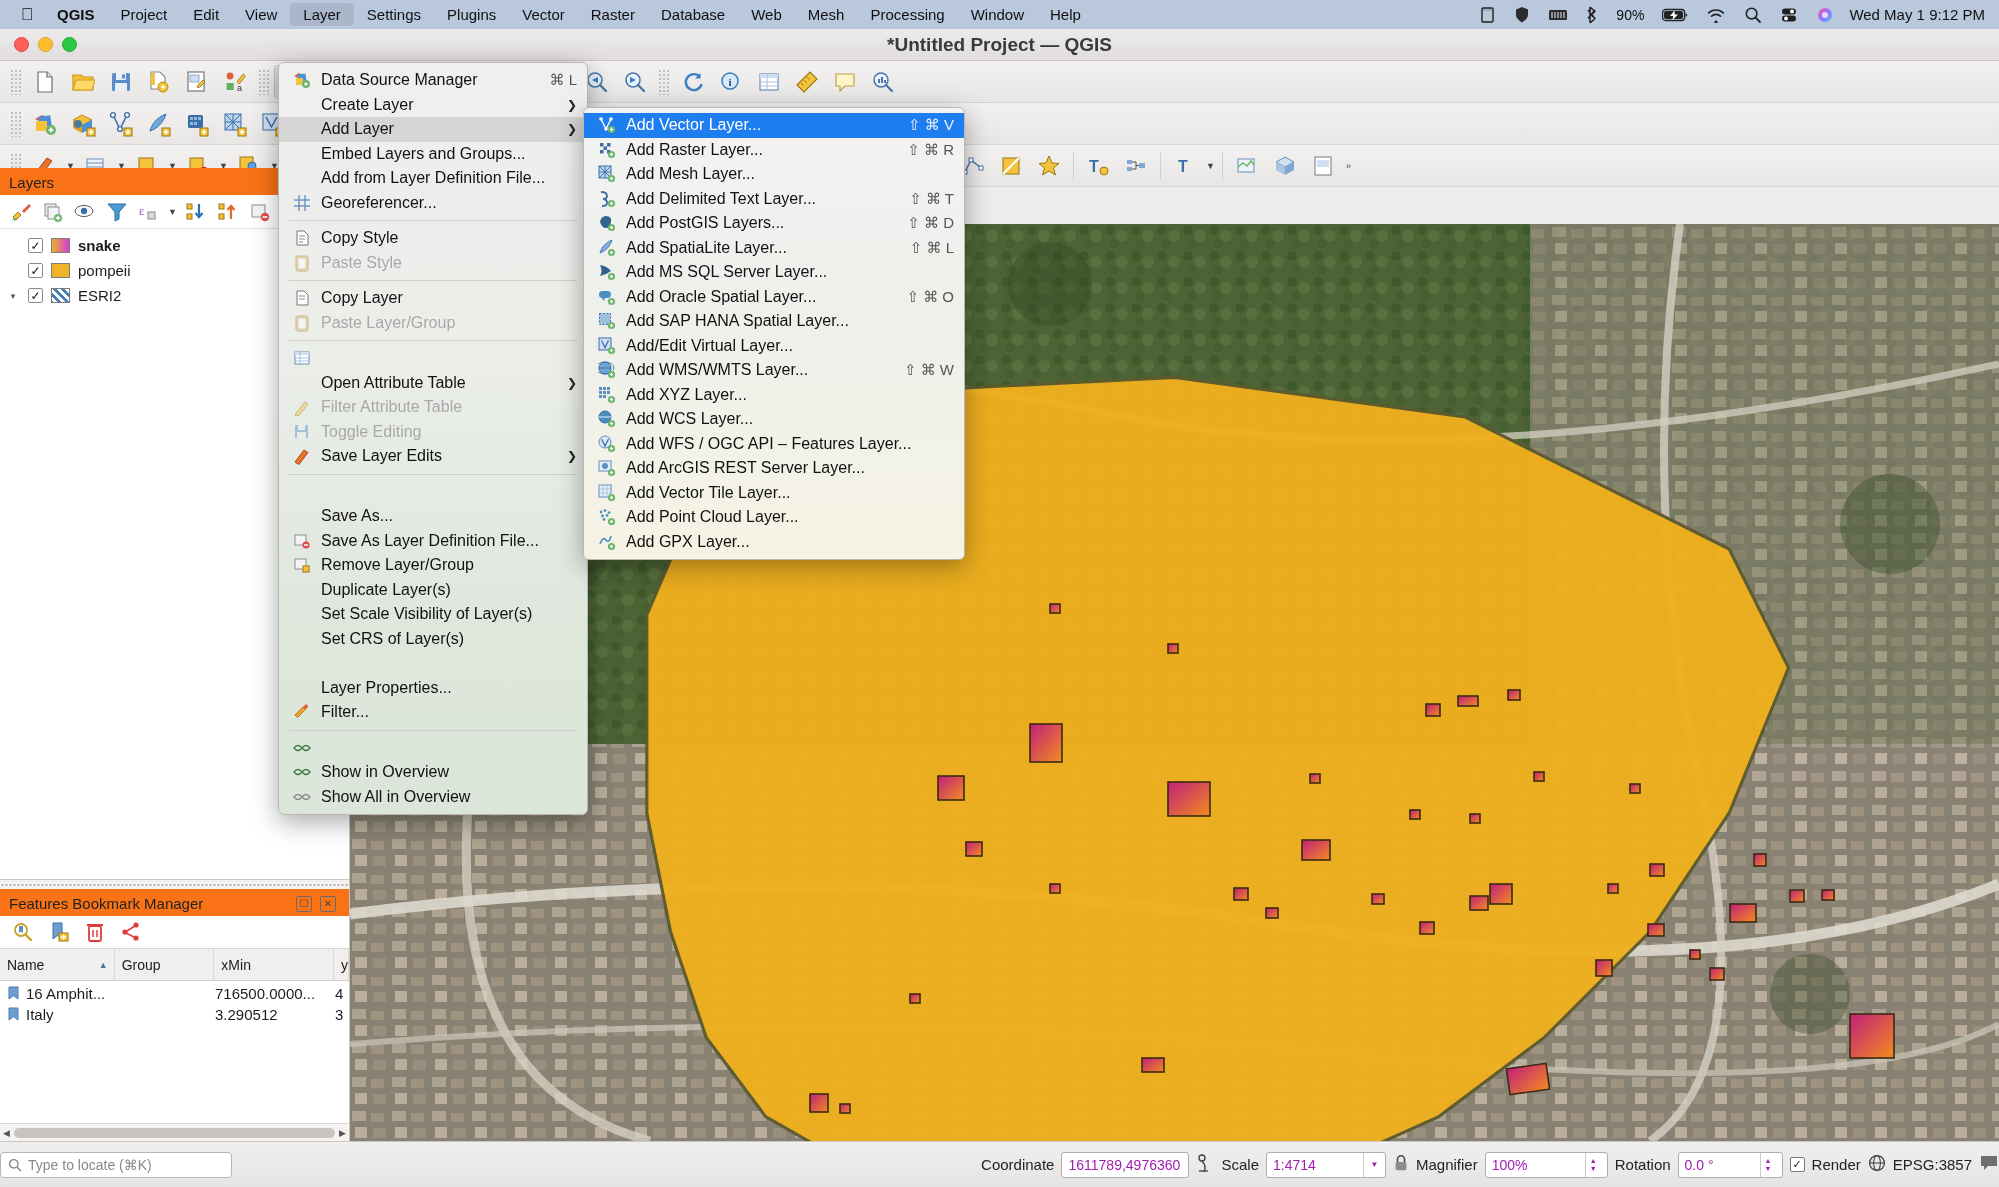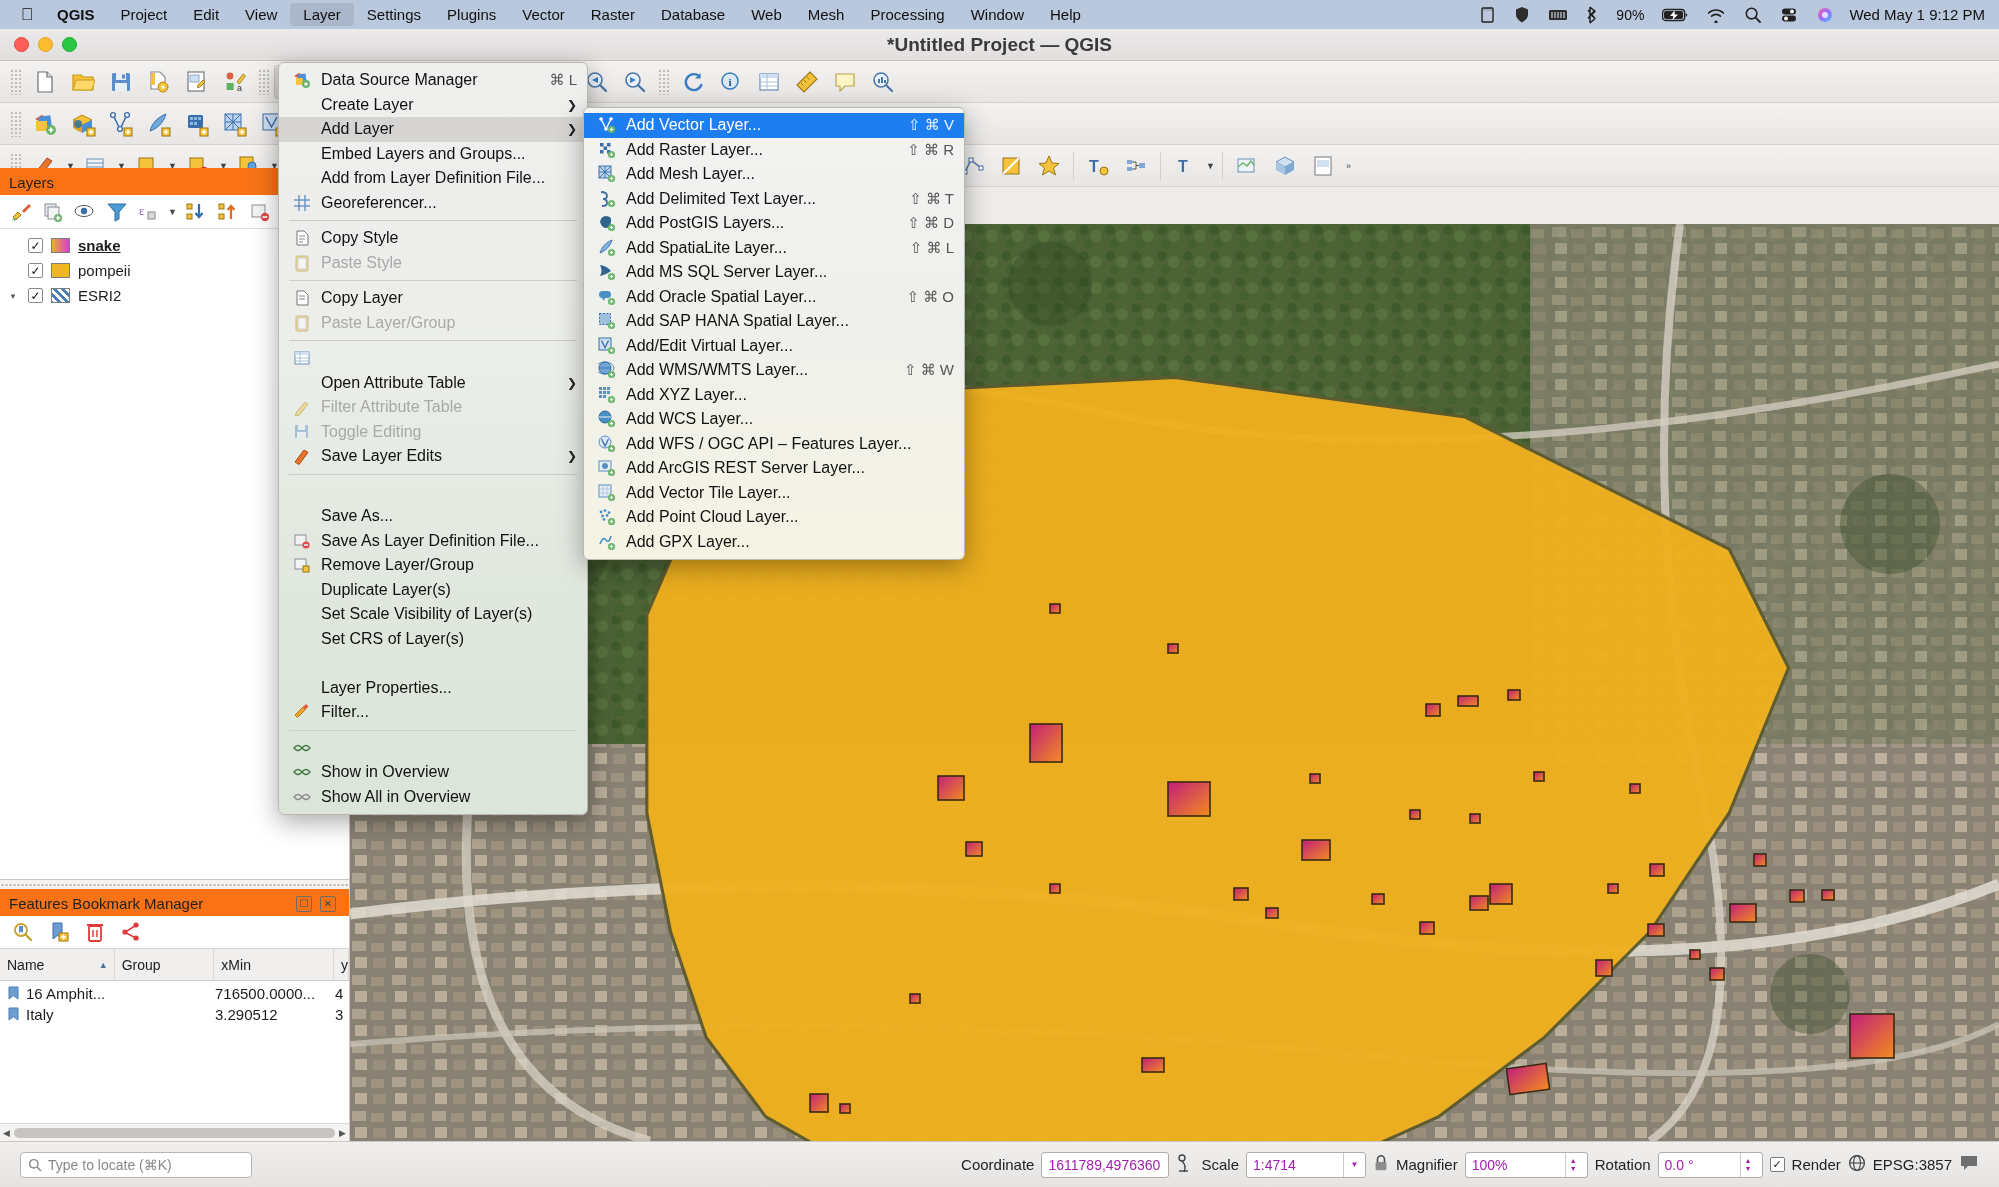--- a/index.html
+++ b/index.html
@@ -84,21 +84,21 @@
   }
   .ptool { width:30px; height:28px; display:flex; align-items:center; justify-content:center;}
   .layer-list { flex:1; overflow:hidden; padding-top:4px; }
   .lrow { display:flex; align-items:center; height:25px; padding-left:6px; gap:8px; font-size:15px;}
   .lrow .exp { width:14px; text-align:center; font-size:9px; color:#555;}
   .cbx { width:15px; height:15px; border:1px solid #8a8a8a; background:#fff; border-radius:2px;
          display:flex; align-items:center; justify-content:center; font-size:12px; color:#111; }
   .swatch { width:19px; height:15px; border:1px solid #7d7d7d;}
   .sw-snake { background:linear-gradient(90deg,#e8b32e,#d83bd0); }
   .sw-pomp { background:#f0b429; }
-  .lname.sel { font-weight:bold; text-decoration:underline; }
+  .lname.sel { font-weight:bold; }
 
   .bm-panel { border-top:1px solid #c9c6c4; height:262px; display:flex; flex-direction:column; }
   .bm-grip { height:9px; background:#f3f2f0;
     background-image:radial-gradient(#b7b4b1 1px, transparent 1.2px);
     background-size:4px 4px; background-repeat:repeat-x; background-position:center; }
   .bm-tools { height:32px; display:flex; align-items:center; gap:6px; padding:0 8px;}
   .bm-table { flex:1; }
   .bm-head { display:flex; height:33px; background:#f0efed; border-top:1px solid #d8d5d3;
     border-bottom:1px solid #cfccc9; font-size:14px; align-items:center;}
   .bm-head div { padding-left:7px; border-right:1px solid #dcd9d7; height:100%;
@@ -112,21 +112,21 @@
   .bm-scroll .bar{height:10px;background:#c7c4c1;border-radius:5px;flex:1;margin:0 4px;}
 
   
   .map { position:absolute; left:350px; top:195px; right:0; bottom:46px; overflow:hidden; background:#44502c; }
   .map svg { display:block; }
 
   
   .statusbar {
     position:absolute; left:0; right:0; bottom:0; height:46px;
     background:linear-gradient(#f0efed,#e6e4e2); border-top:1px solid #c9c6c4;
-    display:flex; align-items:center; padding:0 20px; gap:7px; font-size:15px;
+    display:flex; align-items:center; padding:0 0; gap:7px; font-size:15px;
   }
   .locator {
     width:232px; height:26px; background:#fff; border:1px solid #b8b5b2; border-radius:4px;
     display:flex; align-items:center; padding:0 7px; gap:6px; color:#888; font-size:14px;
   }
   .sb-spacer{flex:1;}
   .sb-label{color:#222; white-space:nowrap;}
   .field {
     height:26px; background:#fff; border:1px solid #b0adaa; border-radius:3px;
     display:flex; align-items:center; padding:0 6px; font-size:14px; color:#a21caf;

